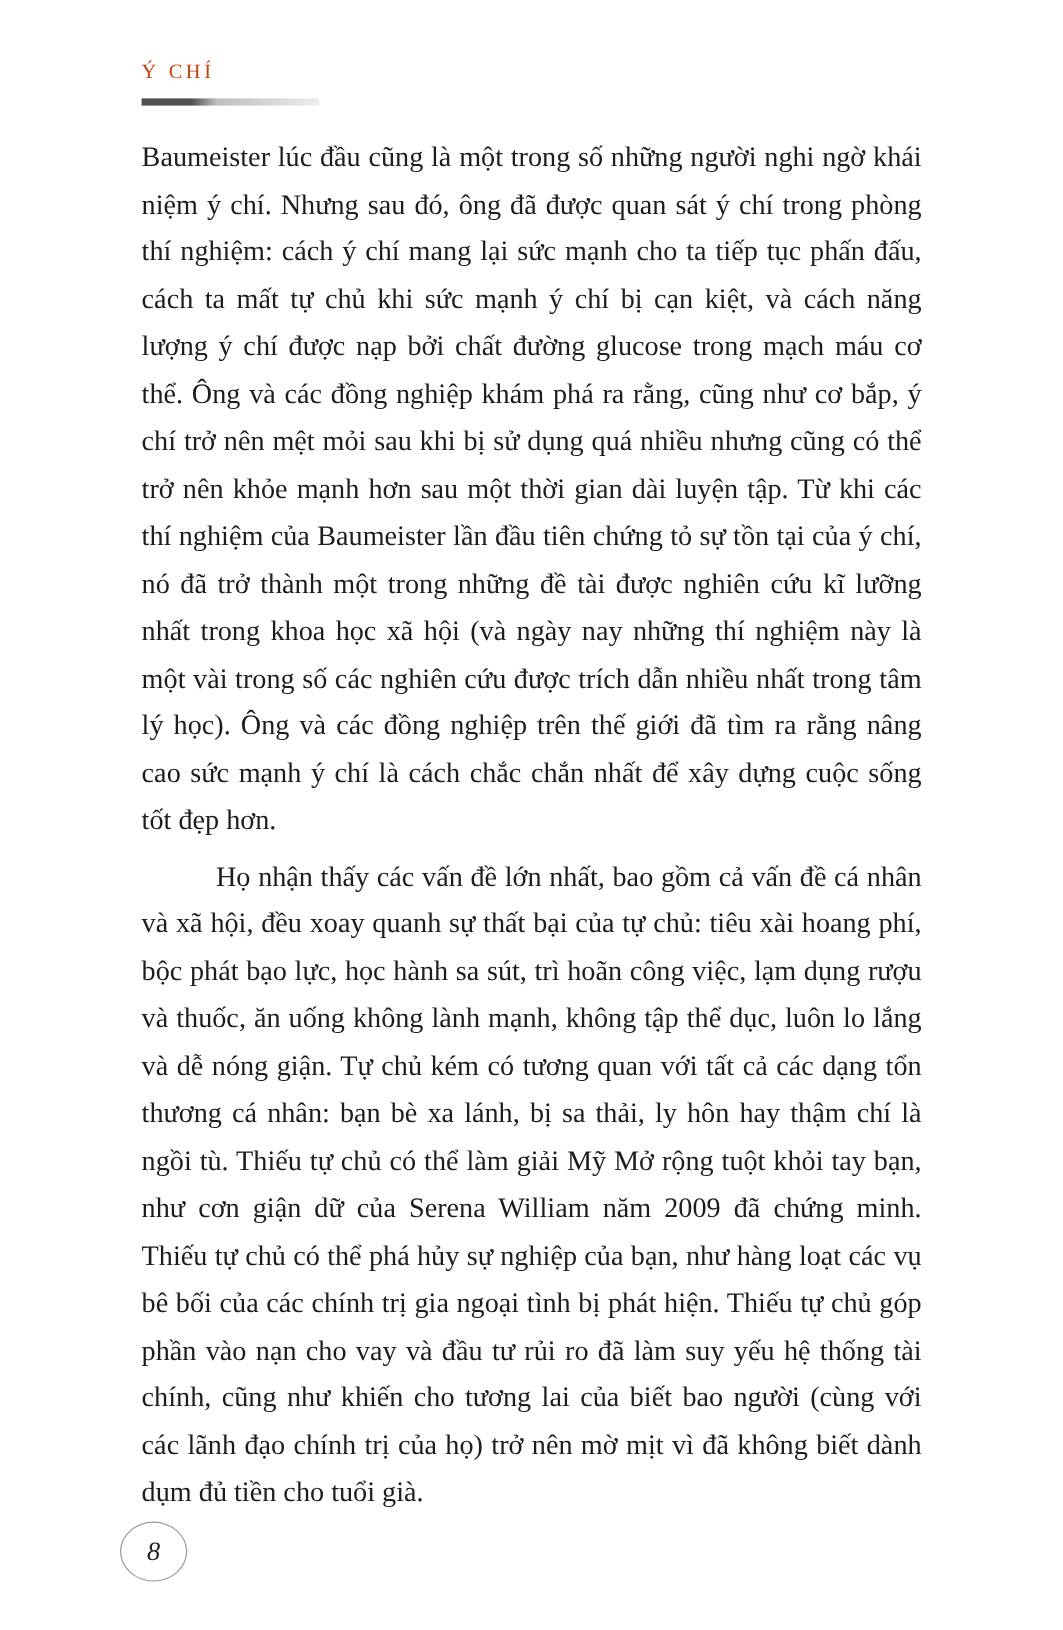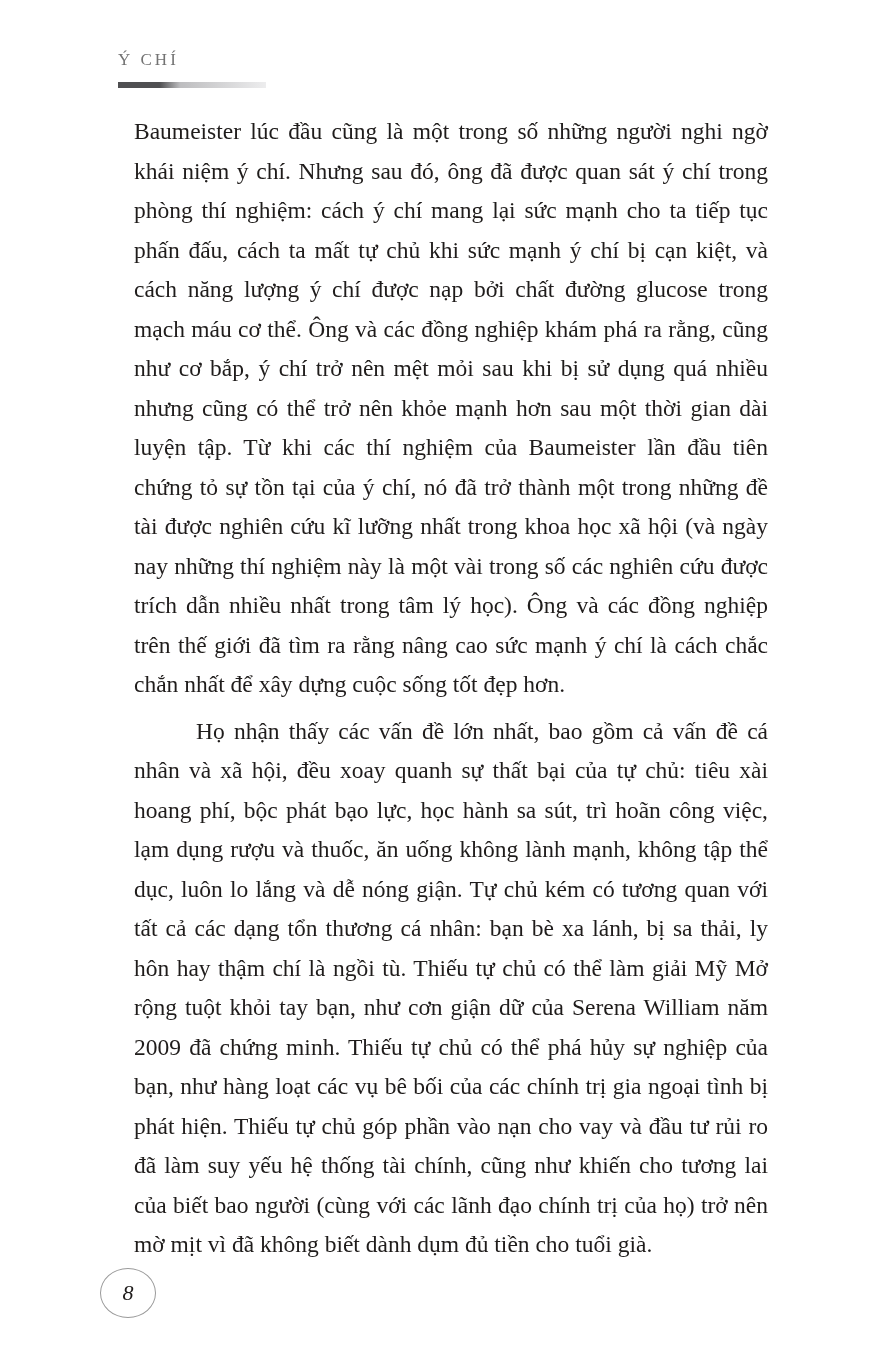--- a/index.html
+++ b/index.html
@@ -14,32 +14,32 @@
     background: #ffffff;
     box-sizing: border-box;
     padding: 50px 118px 0 118px;
     font-family: "Liberation Serif", "DejaVu Serif", serif;
     color: #1f1c1b;
     overflow: hidden;
   }
   .running-head {
     font-size: 17px;
     letter-spacing: 3px;
-    color: #737373;
+    color: #c2410c;
     font-variant: small-caps;
     margin-bottom: 12px;
   }
   .header-rule {
     width: 148px;
     height: 6px;
     background: linear-gradient(to right, #4f4f51 0%, #4f4f51 28%, #bdbdbf 42%, #ededee 100%);
     margin-bottom: 24px;
   }
   .body-text p {
-    margin: 0 0 7px 16px;
+    margin: 0 0 7px 0;
     font-size: 23.5px;
     line-height: 39.5px;
     text-align: justify;
     text-justify: inter-word;
   }
   .body-text p.indent {
     text-indent: 62px;
   }
   .page-number-wrap {
     position: absolute;

